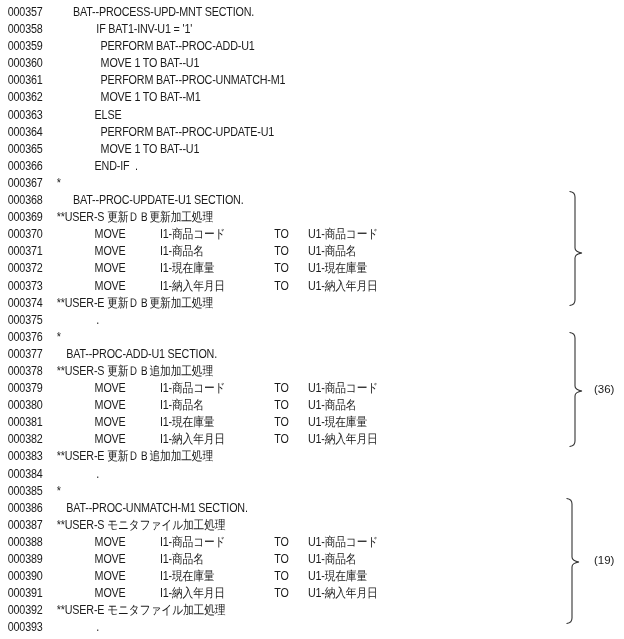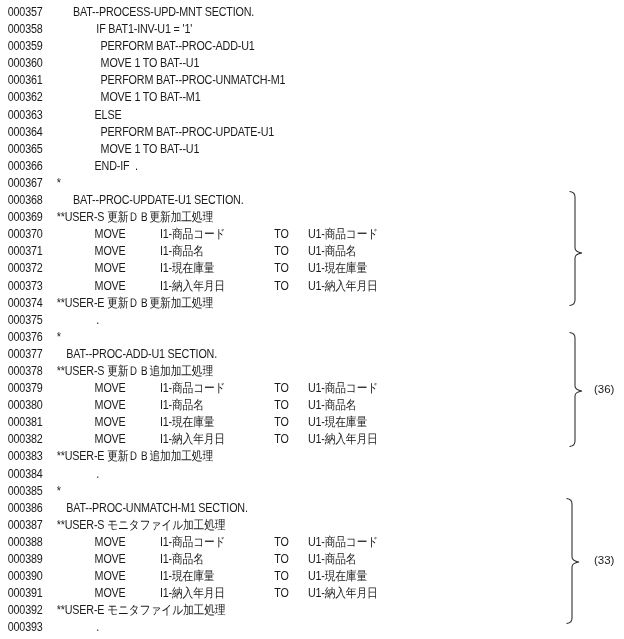--- a/index.html
+++ b/index.html
@@ -106,14 +106,14 @@
       <svg width="14" height="115" viewBox="0 0 14 115">
         <path d="M 0.5 0.5 Q 6 1 6 6 L 6 54 Q 6 58 13 59 Q 6 60 6 64 L 6 109 Q 6 114 0.5 114.5" fill="none" stroke="#333333" stroke-width="1.1"></path>
       </svg>
     </div>
     <div class="brace-label" style="left: 594px; top: 383px;">(36)</div>
     <div class="brace" style="left: 566px; top: 498px;">
       <svg width="14" height="126" viewBox="0 0 14 126">
         <path d="M 0.5 0.5 Q 6 1 6 6 L 6 59 Q 6 63 13 64 Q 6 65 6 69 L 6 120 Q 6 125 0.5 125.5" fill="none" stroke="#333333" stroke-width="1.1"></path>
       </svg>
     </div>
-    <div class="brace-label" style="left: 594px; top: 554px;">(33)</div>
+    <div class="brace-label" style="left: 594px; top: 554px;">(19)</div>
   </div>
 
 </body></html>

